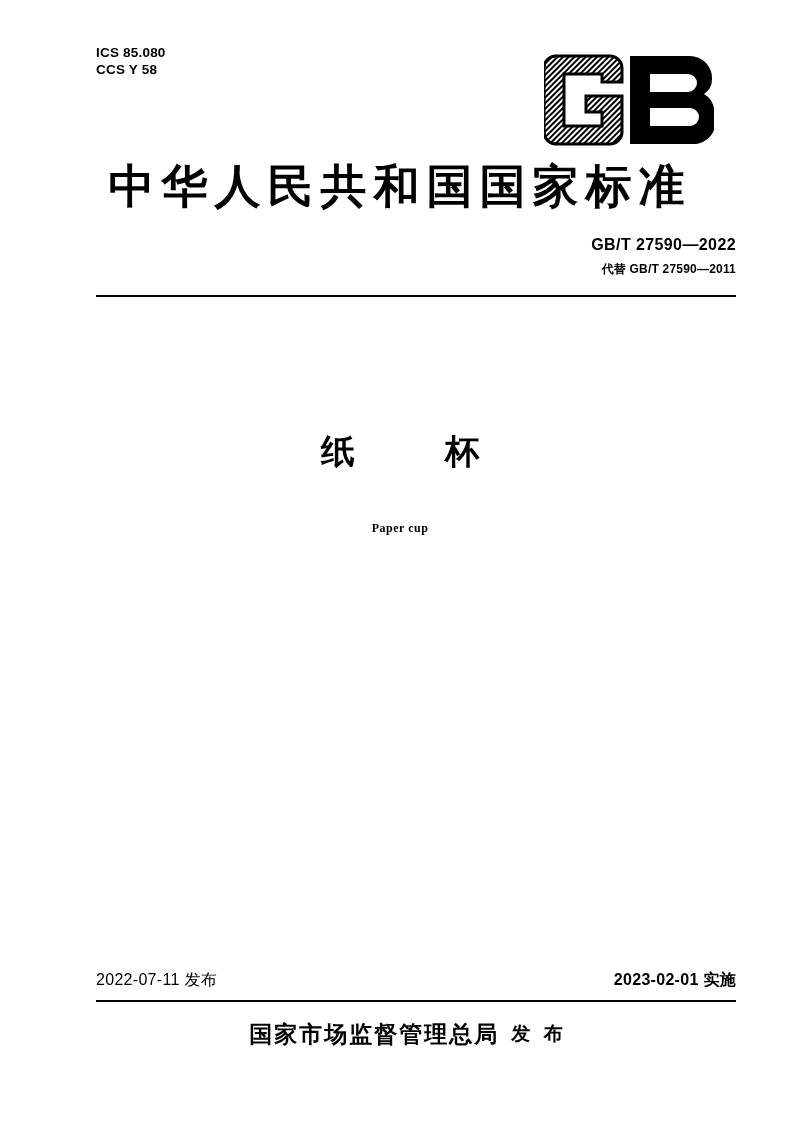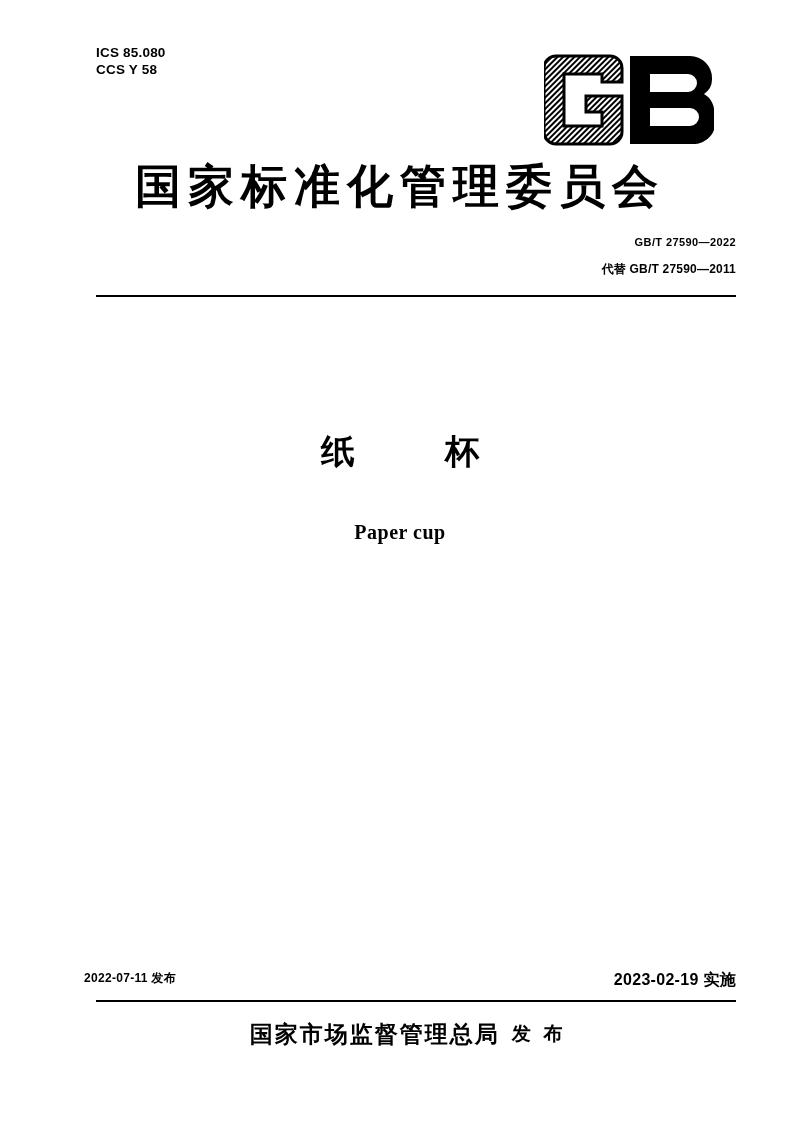--- a/index.html
+++ b/index.html
@@ -57,21 +57,21 @@
   }
 
   
   .std-number {
     position: absolute;
     right: 64px;
     top: 228px;
     text-align: right;
     font-family: "Liberation Sans", sans-serif;
     font-weight: bold;
-    font-size: 11px;
+    font-size: 16px;
     letter-spacing: 0.4px;
   }
   .std-replaces {
     position: absolute;
     right: 64px;
     top: 253px;
     text-align: left;
     font-family: "Liberation Sans", sans-serif;
     font-weight: bold;
     font-size: 12px;
@@ -103,40 +103,40 @@
     white-space: nowrap;
   }
   .doc-title-en {
     position: absolute;
     left: 0;
     right: 0;
     top: 513px;
     text-align: center;
     font-family: "Liberation Serif", serif;
     font-weight: bold;
-    font-size: 20px;
+    font-size: 12px;
     letter-spacing: 0.5px;
   }
 
   
   .footer-rule {
     position: absolute;
     left: 96px;
     right: 64px;
     top: 992px;
     height: 2px;
     background: #000000;
   }
   .issue-date {
     position: absolute;
-    left: 84px;
+    left: 96px;
     top: 962px;
     font-family: "Liberation Sans", sans-serif;
-    font-weight: bold;
-    font-size: 12px;
+    font-weight: normal;
+    font-size: 16px;
     letter-spacing: 0.3px;
   }
   .effective-date {
     position: absolute;
     right: 64px;
     top: 962px;
     font-family: "Liberation Sans", sans-serif;
     font-weight: bold;
     font-size: 16px;
     letter-spacing: 0.3px;
@@ -155,21 +155,21 @@
   .publisher-names {
     font-family: "Liberation Serif", serif;
     font-weight: bold;
     font-size: 23px;
     line-height: 29px;
     letter-spacing: 2px;
     text-align: center;
     white-space: nowrap;
   }
   .publisher-verb {
-    font-family: Liberation Serif, serif;
+    font-family: Liberation Sans, sans-serif;
     font-weight: bold;
     font-size: 19px;
     letter-spacing: 4px;
     margin-left: 12px;
     padding-bottom: 2px;
     white-space: nowrap;
   }
 </style>
 </head>
 <body>
@@ -191,32 +191,32 @@
       </defs>
 
       <path d="M46 4 H12 A12 12 0 0 0 0 16 V80 A12 12 0 0 0 12 92 H66 A12 12 0 0 0 78 80 V44 H42 V60 H58 V74 H20 V22 H58 V30 H78 V16 A12 12 0 0 0 66 4 Z" fill="url(#hatch)" stroke="#000000" stroke-width="3"></path>
 
       <path d="M86 4 H146 A22 22 0 0 1 168 26 A18 18 0 0 1 160 42 A20 20 0 0 1 170 62 A22 22 0 0 1 148 92 H86 Z
                M106 22 V40 H144 A9 9 0 0 0 144 22 Z
                M106 56 V74 H146 A9 9 0 0 0 146 56 Z" fill="#000000" fill-rule="evenodd"></path>
     </svg>
   </div>
 
-  <div class="national-title">国家标准化管理委员会</div>
+  <div class="national-title">中华人民共和国国家标准</div>
 
   <div class="std-number">GB/T 27590—2022</div>
   <div class="std-replaces">代替 GB/T 27590—2011</div>
 
   <div class="header-rule"></div>
 
   <div class="doc-title-cn">纸杯</div>
   <div class="doc-title-en">Paper cup</div>
 
   <div class="issue-date">2022-07-11 发布</div>
-  <div class="effective-date">2023-02-19 实施</div>
+  <div class="effective-date">2023-02-01 实施</div>
   <div class="footer-rule"></div>
 
   <div class="publisher">
     <div class="publisher-names">
       <div>国家市场监督管理总局</div>
     </div>
     <div class="publisher-verb">发 布</div>
   </div>
 
 </div>

